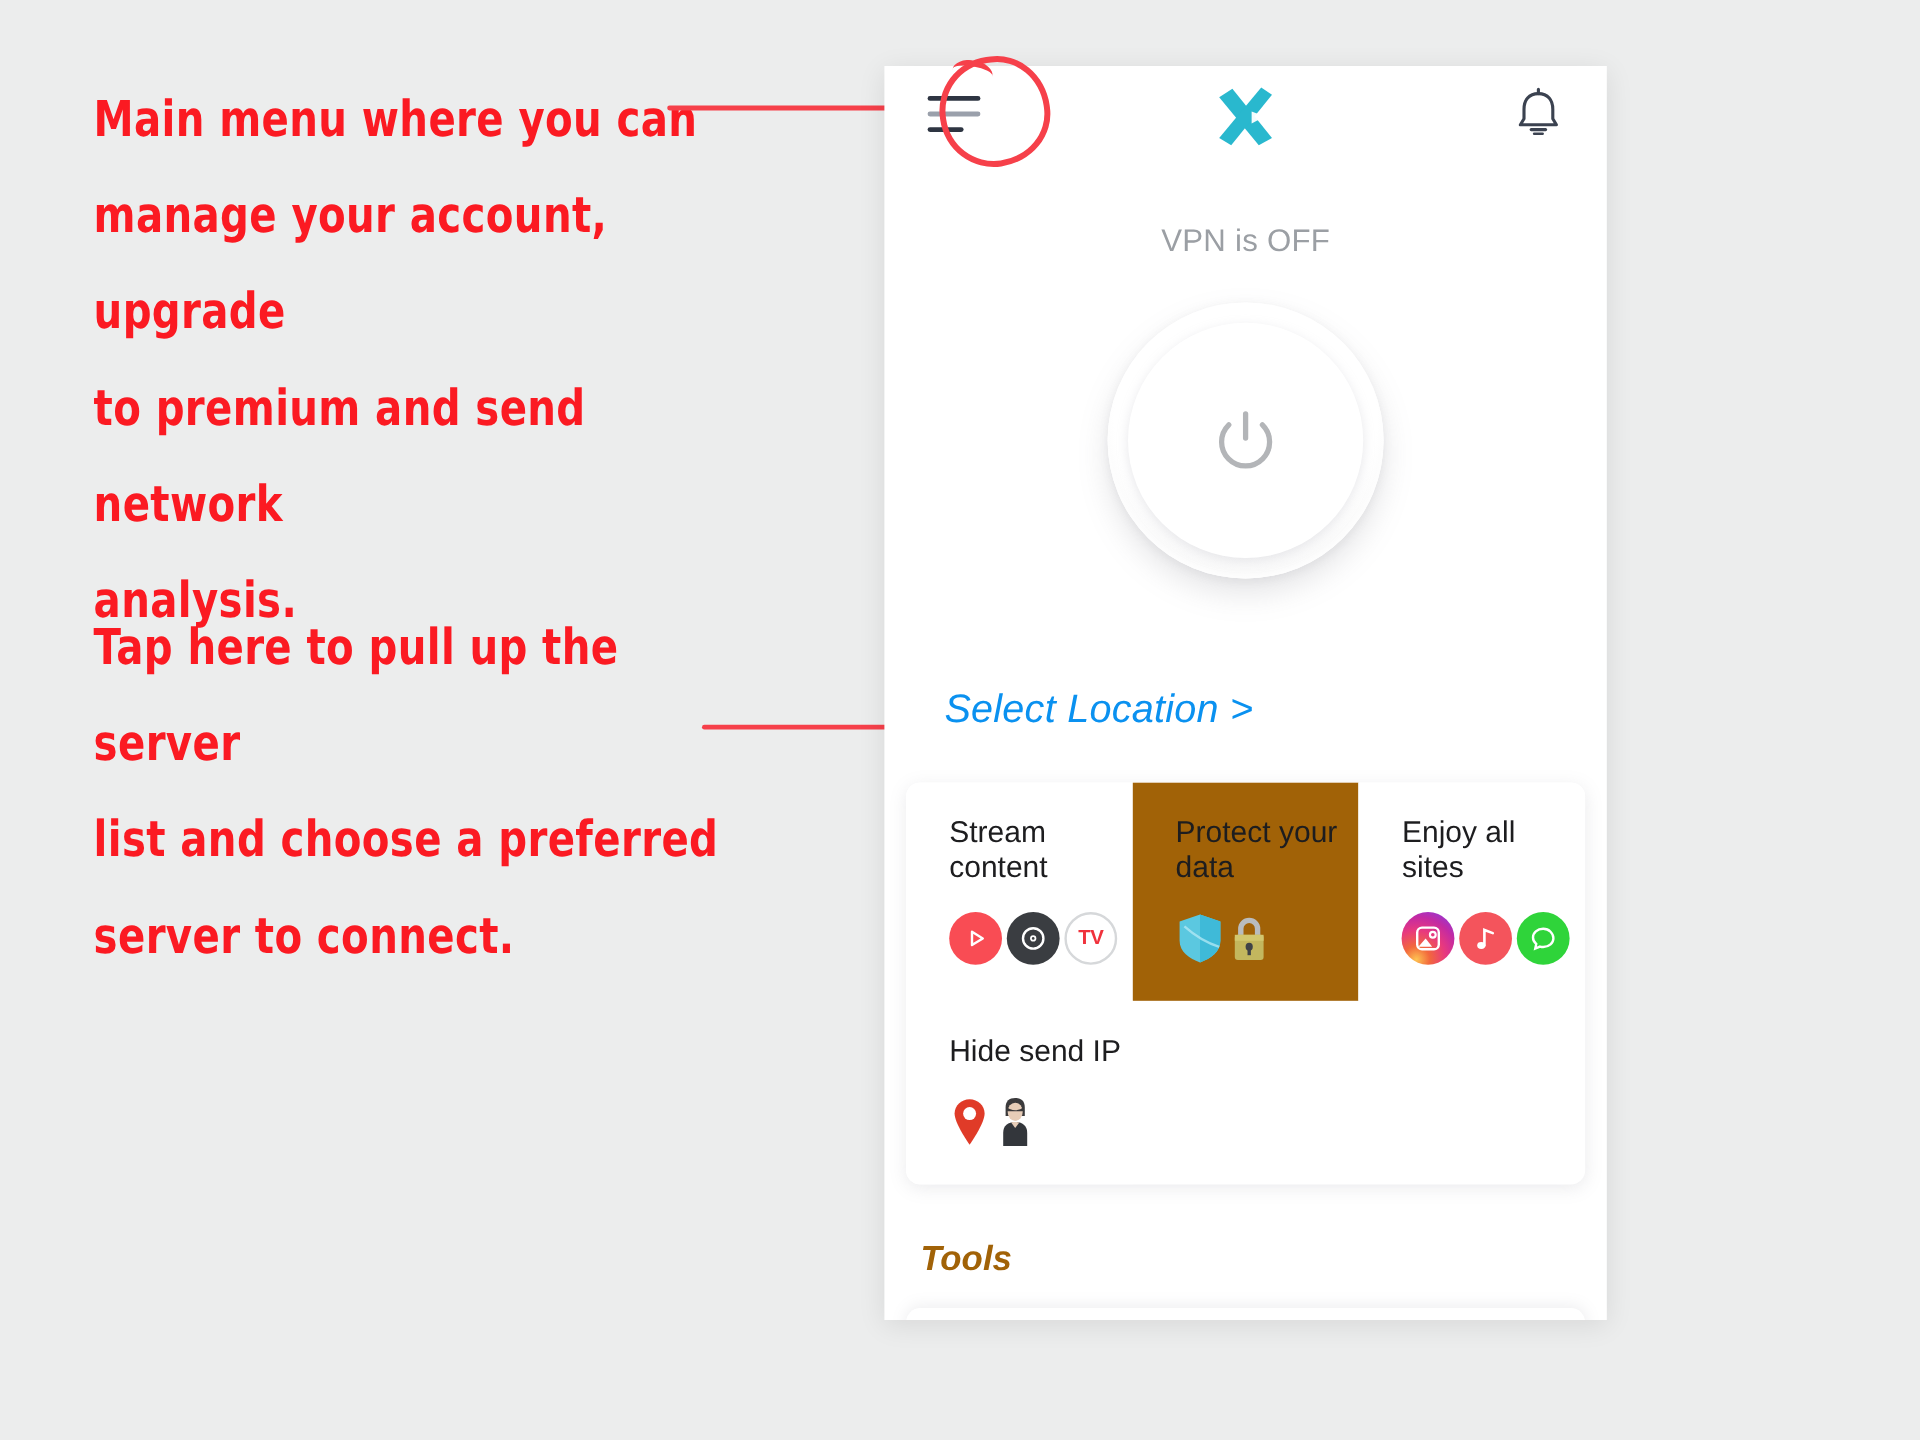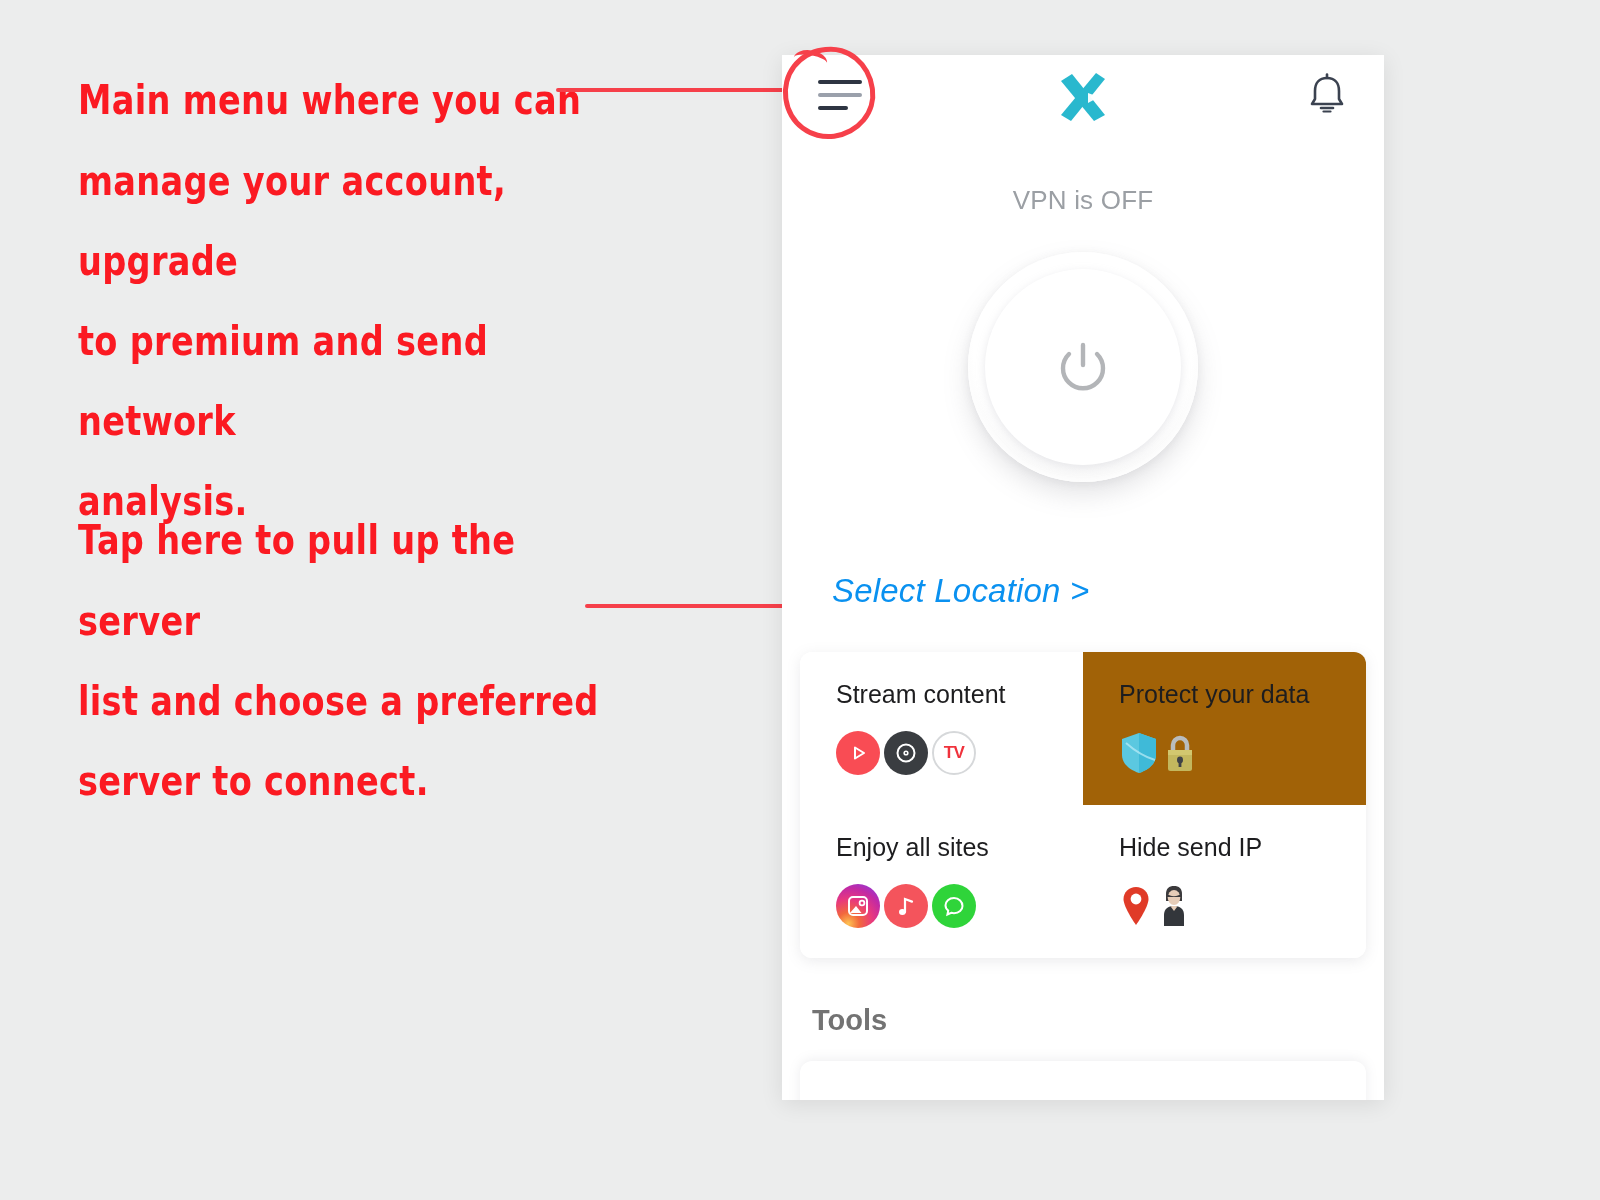--- a/index.html
+++ b/index.html
@@ -51,21 +51,21 @@
     left: 10px; top: -4px;
     width: 34px; height: 16px;
     border-top: 5px solid #f6404a;
     border-radius: 50% 50% 0 0;
     transform: rotate(18deg);
   }
 
   
   #phone {
     position: absolute;
-    left: 782px; top: 55px;
+    left: 737px; top: 55px;
     width: 602px; height: 1045px;
     background: #ffffff;
     box-shadow: 0 4px 22px rgba(0,0,0,0.09);
     overflow: hidden;
   }
 
   
   #app-header {
     position: relative;
     height: 80px;
@@ -130,38 +130,38 @@
     font-style:italic;
   }
 
   
   #feature-grid {
     margin: 42px 18px 0 18px;
     border-radius: 12px;
     background: #ffffff;
     box-shadow: 0 3px 14px rgba(130,130,140,0.16);
     display: grid;
-    grid-template-columns: 1fr 1fr;
+    grid-template-columns: 1fr 1fr 1fr;
     overflow: hidden;
   }
   .fcard { padding: 28px 0 30px 36px; min-height: 144px; background:#fff; }
   .fcard.tinted { background: #a16207; }
   .fcard-title { font-size: 25px; color: #1d1d1f; }
   .fcard-icons { margin-top: 22px; display:flex; align-items:flex-end; gap: 4px; }
 
   .ic { width: 44px; height: 44px; border-radius: 50%; display:flex; align-items:center; justify-content:center; flex:0 0 auto; }
   .ic-youtube { background:#f94c54; }
   .ic-disc { background:#3a3d41; }
   .ic-tv { background:#fff; border:2px solid #d6d8da; color:#f0323c; font-size:17px; font-weight:700; letter-spacing:-0.5px; }
   .ic-insta { background: radial-gradient(circle at 28% 90%, #fdc352 0%, #f2683c 22%, #e8397e 48%, #c32aa3 70%, #7a3ff0 100%); }
   .ic-music { background:#f4545c; }
   .ic-whatsapp { background:#2fd43a; }
 
   
-  #tools-title { margin: 46px 0 0 30px; font-size: 29px; font-weight: 700; color:#737373; }
+  #tools-title { margin: 46px 0 0 30px; font-size: 29px; font-weight: 700; color:#a16207;font-style:italic; }
   #tools-card {
     margin: 24px 18px 0 18px;
     height: 70px;
     border-radius: 12px 12px 0 0;
     background:#fff;
     box-shadow: 0 -1px 12px rgba(130,130,140,0.14);
   }
 </style>
 </head>
 <body>

